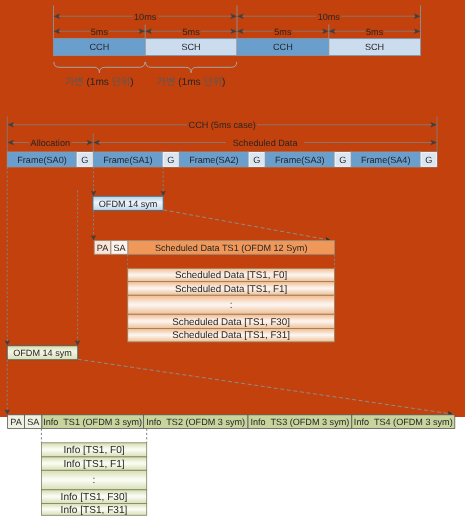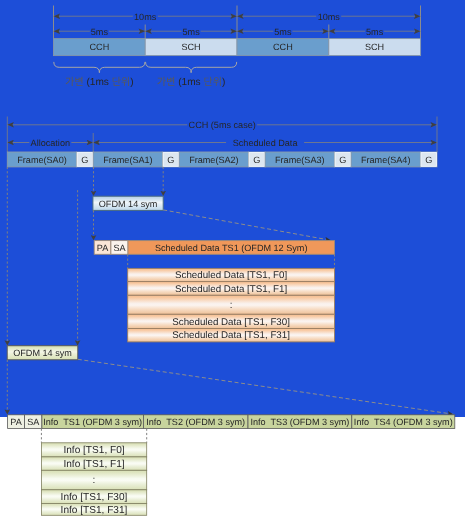--- a/index.html
+++ b/index.html
@@ -1,17 +1,17 @@
 <!DOCTYPE html>
 <html><head>
 <meta charset="utf-8">
 <style>
 html,body{margin:0;padding:0;background:#fff;}
 body{width:465px;height:525px;overflow:hidden;font-family:"Liberation Sans",sans-serif;}
-#stage{position:relative;width:465px;height:417px;background:#1d4ed8;}
+#stage{position:relative;width:465px;height:417px;background:#c2410c;}
 svg{display:block;}
 text{font-family:"Liberation Sans",sans-serif;fill:#262626;-webkit-font-smoothing:antialiased;text-rendering:geometricPrecision;}
 .t9{font-size:9.1px;}
 .t10{font-size:10.1px;}
 .t97{font-size:9.75px;}
 </style>
 </head>
 <body>
 
 <div id="stage">

